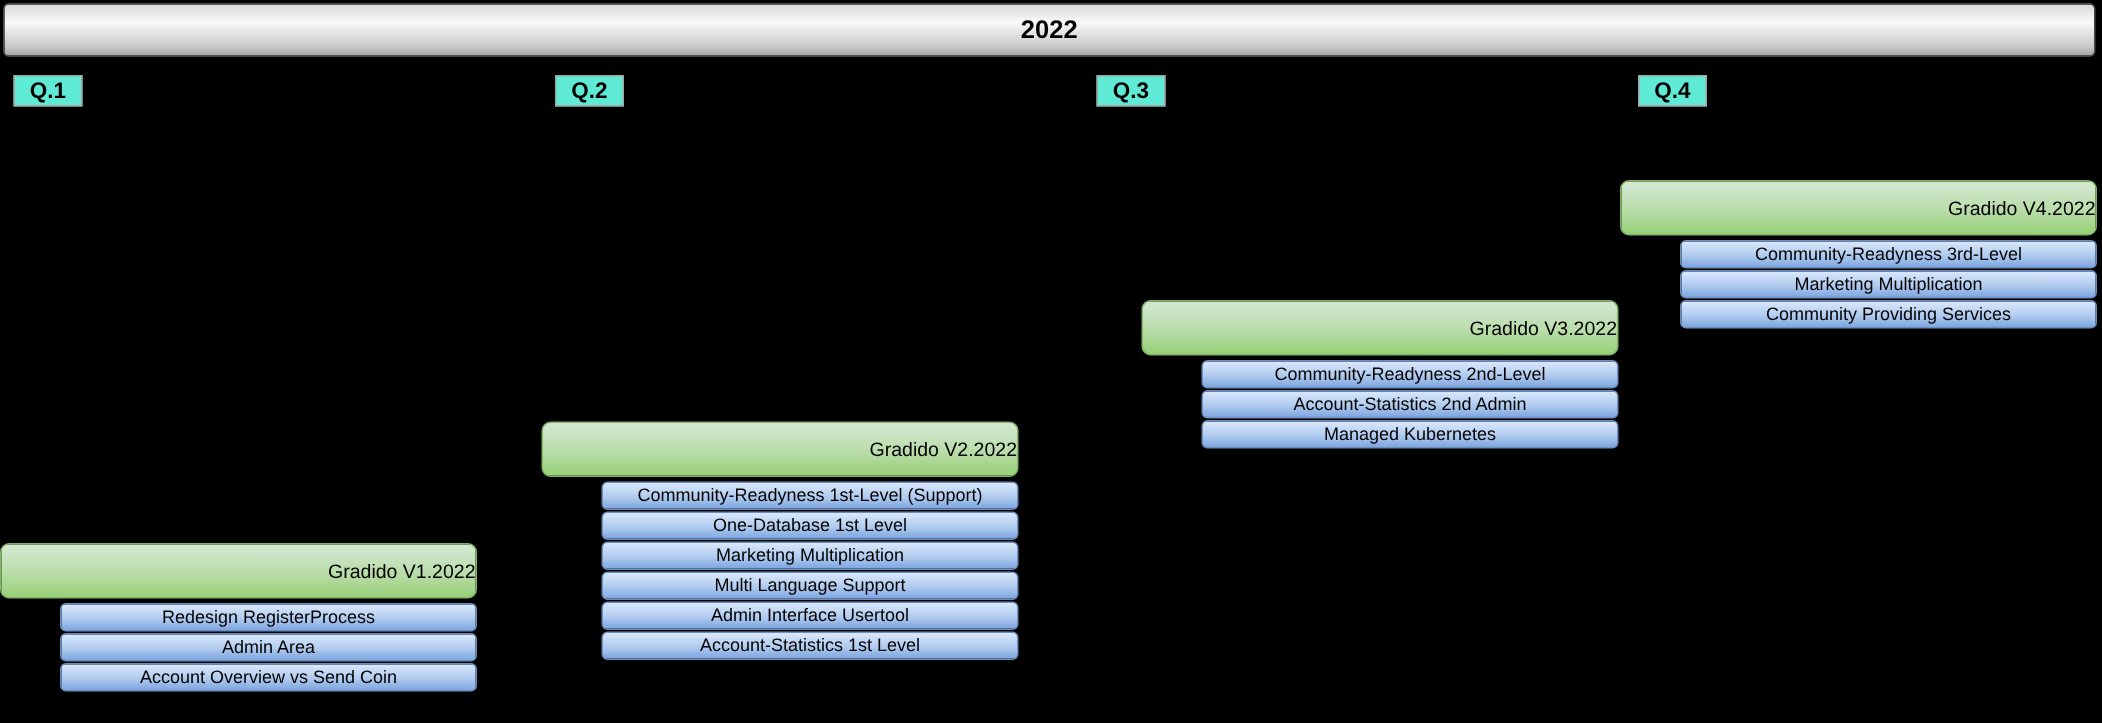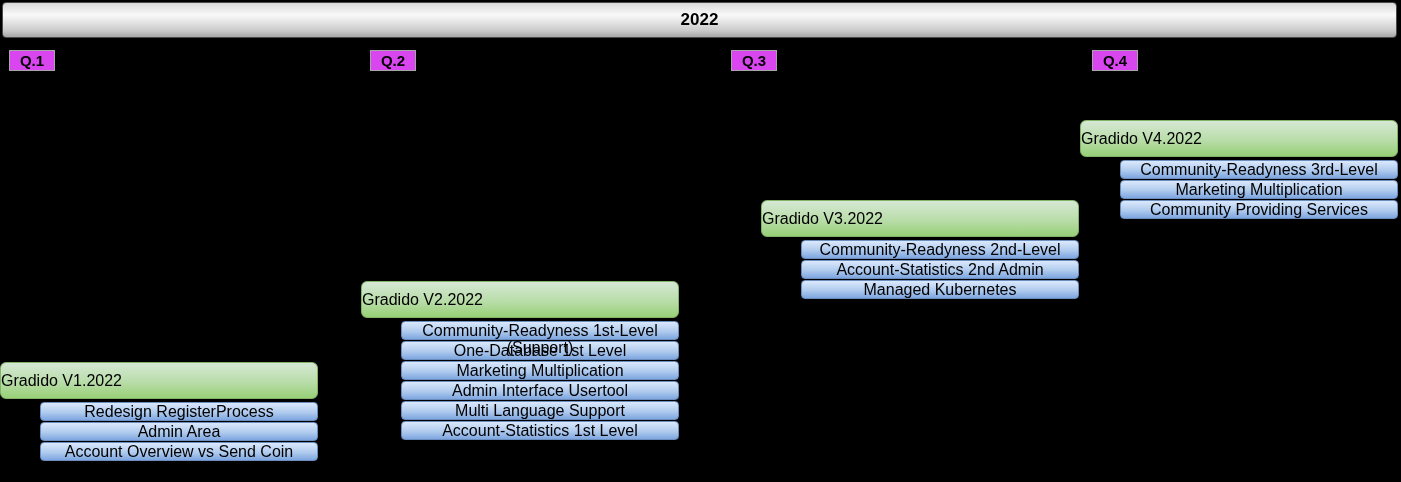--- a/index.html
+++ b/index.html
@@ -21,21 +21,21 @@
     background:linear-gradient(180deg,#d9d9d9 0%,#f9f9f9 35%,#cccccc 80%,#a6a6a6 100%);
     text-align:center; line-height:34px;
     font-size:17px; font-weight:bold;
   }
 
   
   .q-label {
     position:absolute; top:50px;
     min-width:40px; height:19px;
     padding:0 2px;
-    background:#d946ef;
+    background:#5eead4;
     border:1px solid #a6a6a6;
     font-weight:bold; font-size:15px;
     text-align:center; line-height:19px;
     box-sizing:content-box;
   }
   .ql-1 { left:9px; }
   .ql-2 { left:370px; }
   .ql-3 { left:731px; }
   .ql-4 { left:1092px; }
 
@@ -44,32 +44,32 @@
   .g-1 { left:0px;    top:362px; }
   .g-2 { left:361px;  top:281px; }
   .g-3 { left:761px;  top:200px; }
   .g-4 { left:1080px; top:120px; }
 
   .release {
     height:35px;
     border:1px solid #82b366;
     border-radius:6px;
     background:linear-gradient(180deg,#d5e8d4 0%,#b9dda9 55%,#97d077 100%);
-    text-align:left; line-height:35px;
-    font-size:16px;
+    text-align:right; line-height:35px;
+    font-size:13px;
   }
 
   .items { margin-left:40px; margin-top:3px; }
   .item {
     height:17px;
     border:1px solid #6c8ebf;
     border-radius:4px;
     background:linear-gradient(180deg,#dae8fc 0%,#b0cbee 55%,#7ea6e0 100%);
     text-align:center; line-height:17px;
-    font-size:16px;
+    font-size:12px;
     margin-bottom:1px;
   }
 </style>
 </head>
 <body>
 
 <div class="year-bar">2022</div>
 
 <div class="q-label ql-1">Q.1</div>
 <div class="q-label ql-2">Q.2</div>
@@ -84,22 +84,22 @@
     <div class="item">Account Overview vs Send Coin</div>
   </div>
 </div>
 
 <div class="group g-2">
   <div class="release">Gradido V2.2022</div>
   <div class="items">
     <div class="item">Community-Readyness 1st-Level (Support)</div>
     <div class="item">One-Database 1st Level</div>
     <div class="item">Marketing Multiplication</div>
+    <div class="item">Multi Language Support</div>
     <div class="item">Admin Interface Usertool</div>
-    <div class="item">Multi Language Support</div>
     <div class="item">Account-Statistics 1st Level</div>
   </div>
 </div>
 
 <div class="group g-3">
   <div class="release">Gradido V3.2022</div>
   <div class="items">
     <div class="item">Community-Readyness 2nd-Level</div>
     <div class="item">Account-Statistics 2nd Admin</div>
     <div class="item">Managed Kubernetes</div>

